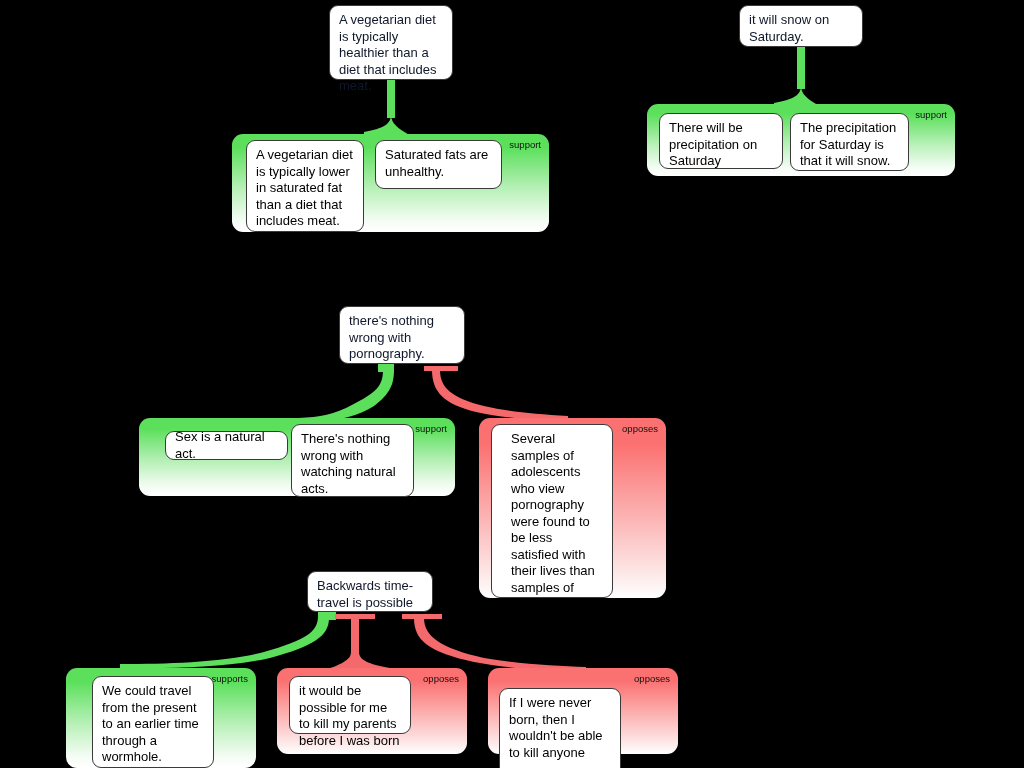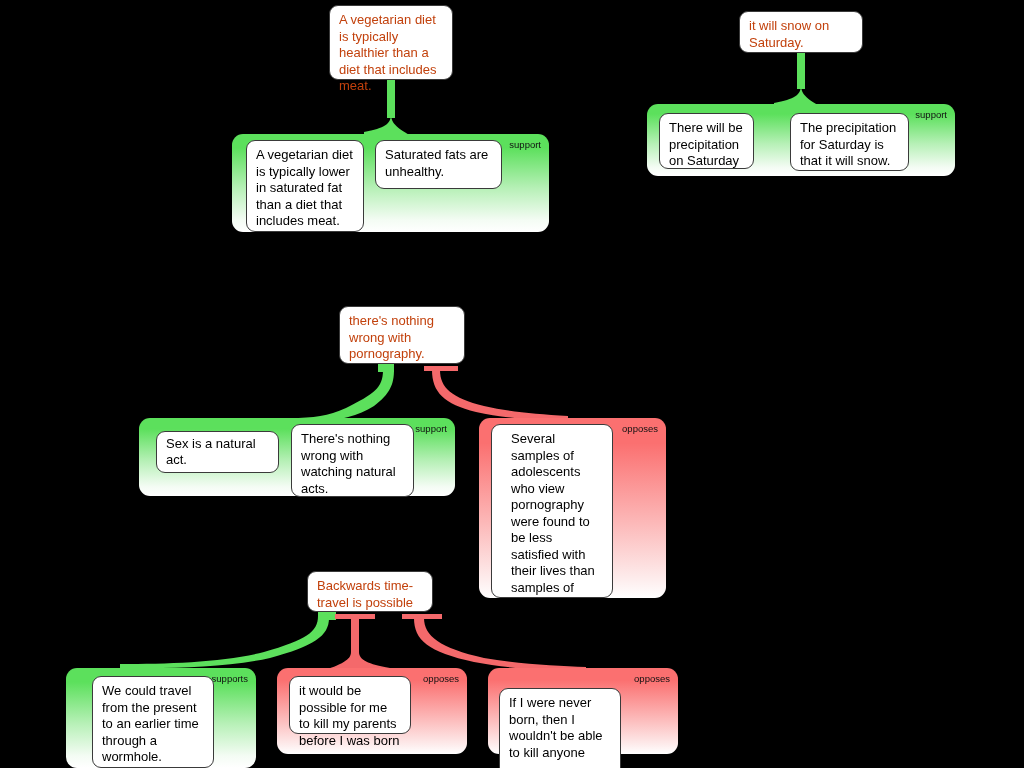--- a/index.html
+++ b/index.html
@@ -16,21 +16,21 @@
     overflow: hidden;
     font-family: "Liberation Sans", sans-serif;
   }
   
   .claim {
     position: absolute;
     box-sizing: border-box;
     background: #ffffff;
     border: 1px solid #3a3a3a;
     border-radius: 9px;
-    color: #c2410c;
+    color: #0f172a;
     font-size: 13px;
     line-height: 16.5px;
     padding: 6px 9px 6px 9px;
     z-index: 6;
   }
   
   .panel {
     position: absolute;
     box-sizing: border-box;
     border-radius: 11px;
@@ -87,51 +87,51 @@
     <path d="M 61 0 L 61 36 C 61 46 55 50 34 54 L 34 62 L 88 62 C 67 50 61 46 61 36 Z" fill="#5ce05c"></path>
     <rect x="57" y="0" width="8" height="40" fill="#5ce05c"></rect>
   </svg>
 
   <div class="panel support" style="left:232px; top:134px; width:317px; height:98px;">
     <span class="panel-label">support</span>
   </div>
   <div class="premise" style="left:246px; top:140px; width:118px; height:92px;">A vegetarian diet is typically lower in saturated fat than a diet that includes meat.</div>
   <div class="premise" style="left:375px; top:140px; width:127px; height:49px;">Saturated fats are unhealthy.</div>
 
-  <div class="claim" style="left:739px; top:11px; width:124px; height:42px;">it will snow on Saturday.</div>
+  <div class="claim" style="left:739px; top:5px; width:124px; height:42px;">it will snow on Saturday.</div>
 
   <svg class="conn" style="left:740px; top:45px; width:130px; height:66px;">
     <path d="M 61 0 L 61 40 C 61 50 55 54 34 58 L 34 66 L 88 66 C 67 54 61 50 61 40 Z" fill="#5ce05c"></path>
     <rect x="57" y="0" width="8" height="44" fill="#5ce05c"></rect>
   </svg>
 
   <div class="panel support" style="left:647px; top:104px; width:308px; height:72px;">
     <span class="panel-label">support</span>
   </div>
-  <div class="premise" style="left:659px; top:113px; width:95px; height:56px;">There will be precipitation on Saturday</div>
+  <div class="premise" style="left:659px; top:113px; width:124px; height:56px;">There will be precipitation on Saturday</div>
   <div class="premise" style="left:790px; top:113px; width:119px; height:58px;">The precipitation for Saturday is that it will snow.</div>
 
   <div class="claim" style="left:339px; top:306px; width:126px; height:58px;">there's nothing wrong with pornography.</div>
 
   <svg class="conn" style="left:270px; top:362px; width:140px; height:60px;">
     <path d="M 113 0 L 113 8 C 113 26 104 32 76 46 C 58 54 44 56 20 56 L 20 60 L 48 60
              C 70 58 88 54 104 44 C 120 32 124 22 124 8 L 124 0 Z" fill="#5ce05c"></path>
     <path d="M 108 0 L 124 0 L 124 10 L 108 10 Z" fill="#5ce05c"></path>
   </svg>
 
   <svg class="conn" style="left:418px; top:362px; width:170px; height:62px;">
     <path d="M 6 4 L 40 4 L 40 9 L 6 9 Z" fill="#f4696b"></path>
     <path d="M 22 8 C 22 26 34 36 66 44 C 92 50 116 52 150 54 L 150 60
              C 112 58 86 56 58 50 C 26 42 14 30 14 8 Z" fill="#f4696b"></path>
   </svg>
 
   <div class="panel support" style="left:139px; top:418px; width:316px; height:78px;">
     <span class="panel-label">support</span>
   </div>
-  <div class="premise vcenter" style="left:156px; top:431px; width:123px; height:42px;">Sex is a natural act.</div>
+  <div class="premise vcenter" style="left:165px; top:431px; width:123px; height:29px;">Sex is a natural act.</div>
   <div class="premise" style="left:285px; top:424px; width:123px; height:73px;margin-left:6px;">There's nothing wrong with watching natural acts.</div>
 
   <div class="panel oppose" style="left:479px; top:418px; width:187px; height:180px;">
     <span class="panel-label">opposes</span>
   </div>
   <div class="premise" style="left:491px; top:424px; width:122px; height:174px;padding-left:19px;">Several samples of adolescents who view pornography were found to be less satisfied with their lives than samples of adolescents who didn't view pornography</div>
 
   <div class="claim" style="left:307px; top:571px; width:126px; height:41px;">Backwards time-travel is possible</div>
 
   <svg class="conn" style="left:100px; top:608px; width:250px; height:62px;">

